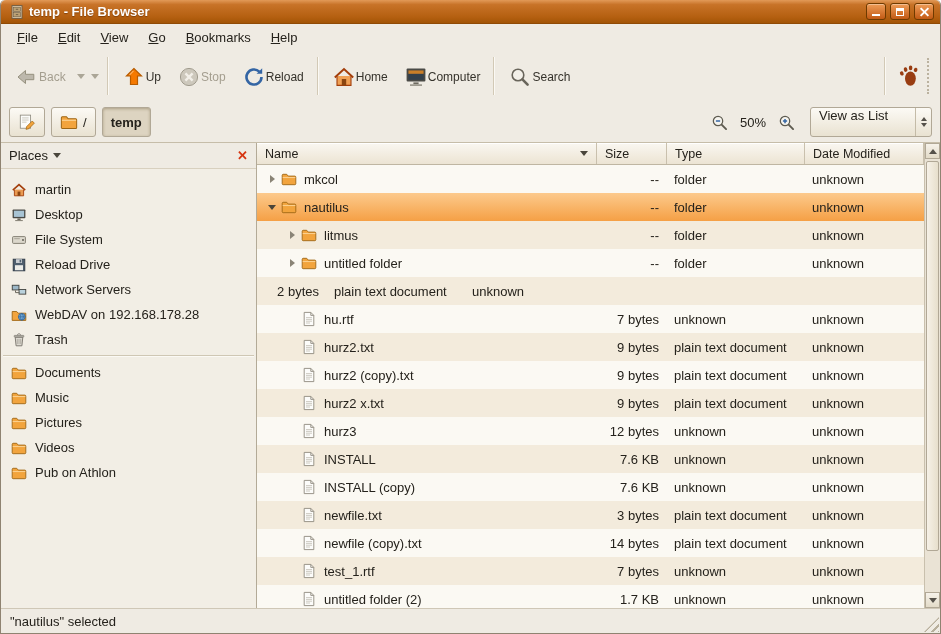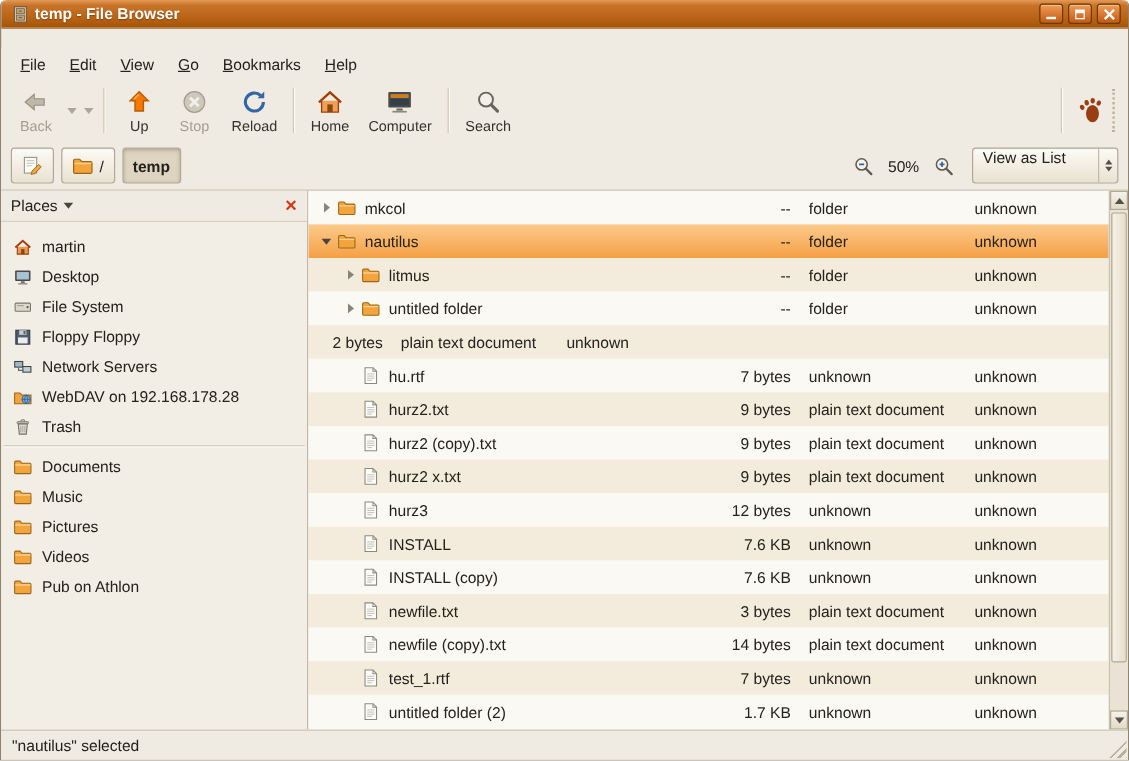--- a/index.html
+++ b/index.html
@@ -20,28 +20,28 @@
              text-shadow: 0 1px 1px rgba(60,25,0,.45); }
   .win-btns { display: flex; gap: 4px; margin-right: 2px; }
   .win-btn { position: relative; width: 20px; height: 17px; border: 1px solid #6E3A00; border-radius: 3px;
              background: linear-gradient(#EF9D58,#C25A14); box-shadow: inset 0 1px 0 rgba(255,255,255,.35); cursor: default; }
   .g-min { position: absolute; left: 5px; right: 5px; bottom: 3px; height: 2px; background: #fff; }
   .g-max { position: absolute; left: 5px; right: 5px; top: 4px; bottom: 3px; border: 2px solid #fff; border-width: 3px 1.5px 1.5px; }
   .g-x1,.g-x2 { position: absolute; left: 4px; top: 7px; width: 11px; height: 2px; background: #fff; }
   .g-x1 { transform: rotate(45deg); } .g-x2 { transform: rotate(-45deg); }
 
   
-  .menubar { height: 26px; flex: 0 0 26px; display: flex; align-items: stretch; padding-left: 6px; background: #EFEBE3; margin-top: 16px; }
+  .menubar { height: 26px; flex: 0 0 26px; display: flex; align-items: stretch; padding-left: 6px; background: #EFEBE3; }
   .menu-item { display: flex; align-items: center; padding: 0 10px; cursor: default; }
   .menu-item u { text-decoration: underline; }
 
   
   .toolbar { height: 52px; flex: 0 0 52px; display: flex; align-items: center; padding: 0 6px; background: #EFEBE3; }
   #toolbar-buttons { display: flex; align-items: center; height: 100%; }
-  .tool-btn { display: flex; flex-direction: column; align-items: center; justify-content: center;
+  .tool-btn { display: flex; flex-direction: row; align-items: center; justify-content: center;
               min-width: 46px; height: 46px; padding: 2px 8px 1px; border-radius: 3px; cursor: default; text-align: right; }
   .t-icon { width: 24px; height: 24px; display: block; }
   .t-icon svg { width: 100%; height: 100%; display: block; }
   .t-lbl { font-size: 12px; margin-top: 1px; color: #35322B; white-space: nowrap; }
   .tool-btn.disabled .t-lbl { color: #A49E8F; }
   .tb-dd { width: 14px; height: 46px; display: flex; align-items: center; justify-content: center; }
   .tb-sep { width: 0; height: 38px; border-left: 1px solid #D2C9B6; border-right: 1px solid #FBF9F4; margin: 0 5px; }
   .tb-right { margin-left: auto; display: flex; align-items: center; gap: 6px; }
   .tb-handle { width: 5px; height: 36px; border-left: 2px dotted #BBB29F; margin-right: 2px; }
 
@@ -365,21 +365,21 @@
           </div>
           <div class="side-item">
             <span class="s-icon">
               <svg viewBox="0 0 16 16">
                 <rect x="2.2" y="2.2" width="11.6" height="11.6" fill="#4E5E6E" stroke="#2E3A46" stroke-width="0.9"></rect>
                 <rect x="5" y="2.2" width="6" height="3.8" fill="#C9CDD1"></rect>
                 <rect x="8.6" y="2.8" width="1.6" height="2.6" fill="#4E5E6E"></rect>
                 <rect x="4" y="8.2" width="8" height="5" fill="#ECECE8"></rect>
               </svg>
             </span>
-            <span class="s-lbl">Floppy Floppy</span>
+            <span class="s-lbl">Reload Drive</span>
           </div>
           <div class="side-item">
             <span class="s-icon">
               <svg viewBox="0 0 16 16">
                 <rect x="0.8" y="2.8" width="7.6" height="5.6" fill="#44443F"></rect>
                 <rect x="1.7" y="3.7" width="5.8" height="3.8" fill="#9DB8C8"></rect>
                 <rect x="7.6" y="7" width="7.6" height="5.6" fill="#44443F"></rect>
                 <rect x="8.5" y="7.9" width="5.8" height="3.8" fill="#B9D1DC"></rect>
                 <path d="M4.5 8.4v2.2h4" stroke="#6E6A60" fill="none"></path>
               </svg>
@@ -450,20 +450,35 @@
                 <path d="M1.2 4.2c0-.5.4-.9.9-.9h3.6l1.6 1.8h6.6c.5 0 .9.4.9.9v6.8c0 .5-.4.9-.9.9H2.1c-.5 0-.9-.4-.9-.9z" fill="#F2A43D" stroke="#9E6614" stroke-width="0.9"></path>
                 <path d="M1.7 6.5h12.6" stroke="#FBCF8C" stroke-width="1.1"></path>
               </svg>
             </span>
             <span class="s-lbl">Pub on Athlon</span>
           </div>
         </div>
     </div>
 
     <div class="main">
+      <div class="table-head">
+        <div class="col-h col-name">
+          <span>Name</span>
+          <span class="sort-arrow"></span>
+        </div>
+        <div class="col-h col-size">
+            <span>Size</span>
+          </div>
+        <div class="col-h col-type">
+            <span>Type</span>
+          </div>
+        <div class="col-h col-mod">
+            <span>Date Modified</span>
+          </div>
+      </div>
       <div id="rows">
           <div class="row">
             <div class="cell-name">
               <span class="indent" style="width:0px"></span>
               <span class="exp exp-c"></span>
               <span class="r-icon">
                 <svg viewBox="0 0 16 16">
                   <path d="M1.2 4.2c0-.5.4-.9.9-.9h3.6l1.6 1.8h6.6c.5 0 .9.4.9.9v6.8c0 .5-.4.9-.9.9H2.1c-.5 0-.9-.4-.9-.9z" fill="#F2A43D" stroke="#9E6614" stroke-width="0.9"></path>
                   <path d="M1.7 6.5h12.6" stroke="#FBCF8C" stroke-width="1.1"></path>
                 </svg>

